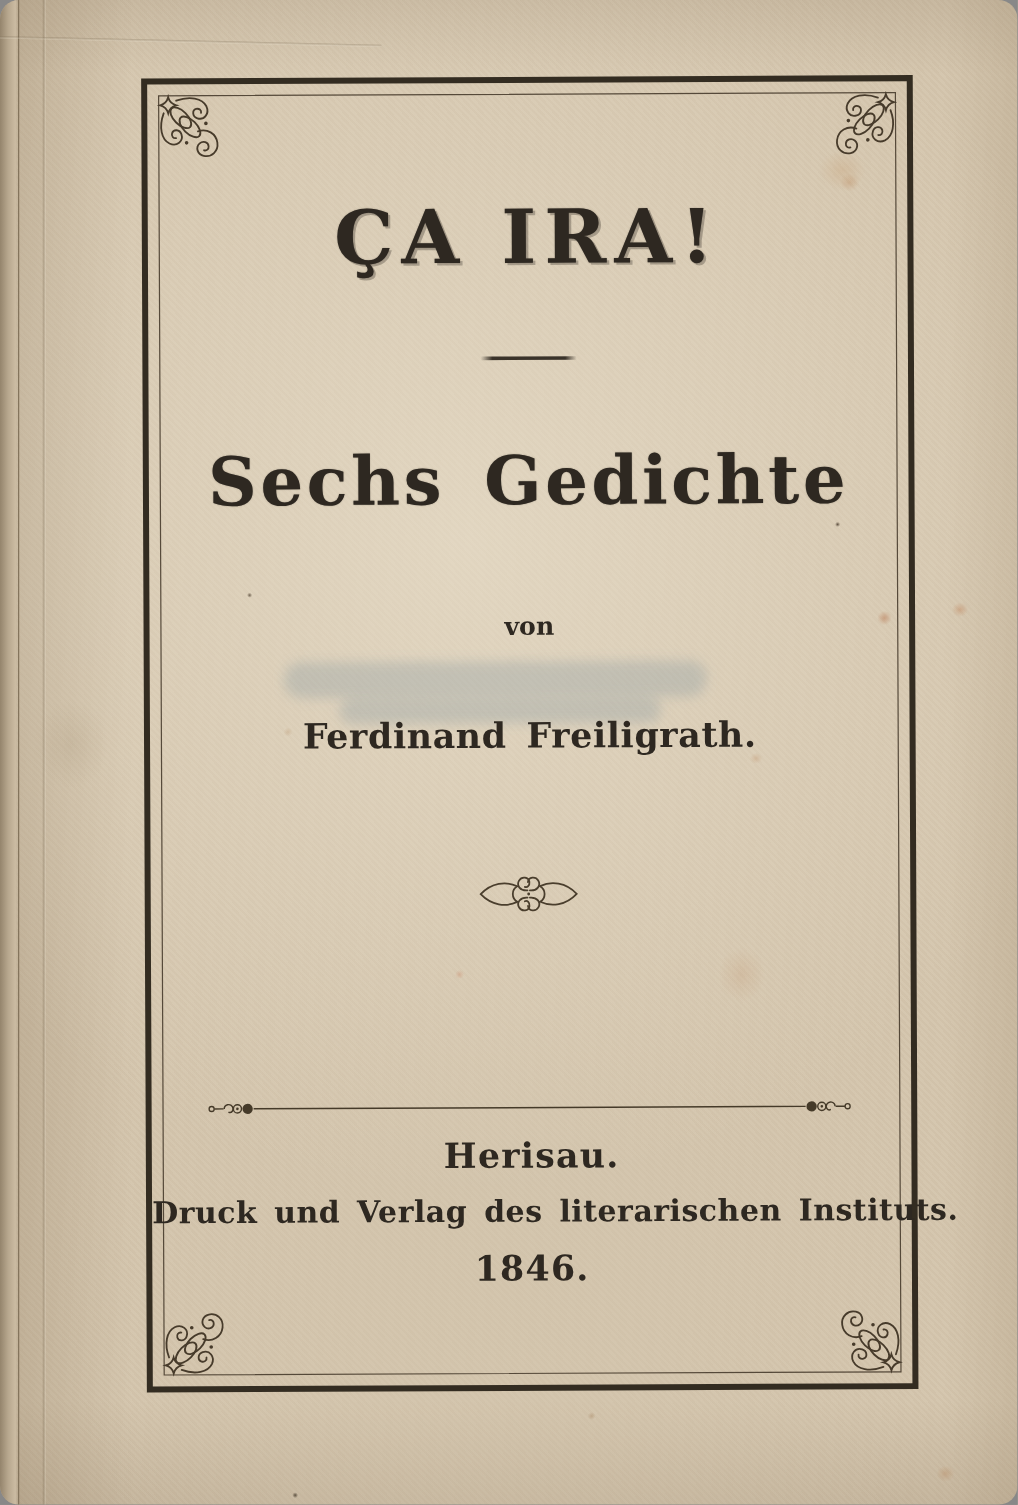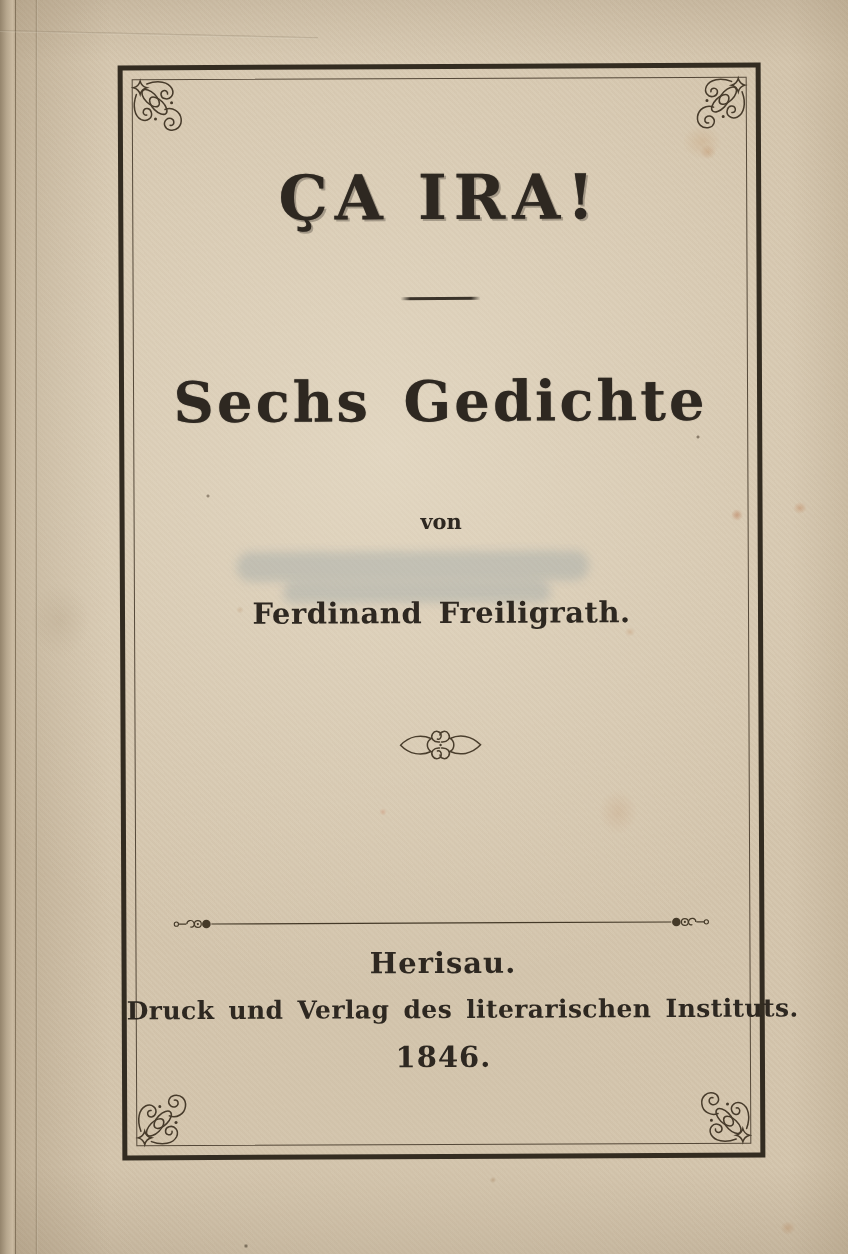--- a/index.html
+++ b/index.html
@@ -9,20 +9,21 @@
     overflow:hidden;
     font-family:"DejaVu Serif","Liberation Serif",serif;
     background-color:#d4c5ad;
     background-image:
       radial-gradient(90% 60% at 46% 36%, rgba(238,229,210,.55), rgba(238,229,210,0) 72%),
       radial-gradient(60% 40% at 50% 85%, rgba(210,196,172,.5), rgba(210,196,172,0) 75%),
       linear-gradient(to right, rgba(138,118,90,.30), rgba(138,118,90,0) 13%),
       linear-gradient(to left, rgba(150,130,100,.20), rgba(150,130,100,0) 7%),
       linear-gradient(to bottom, rgba(120,100,75,.14), rgba(120,100,75,0) 5%, rgba(120,100,75,0) 93%, rgba(120,100,75,.16)),
       repeating-linear-gradient(47deg, rgba(125,105,80,.035) 0 2px, rgba(255,252,240,.03) 2px 4px);
+    border-radius: 16px;
   }
   
   .left-edge{position:absolute;left:0;top:0;width:15px;height:100%;
     background:linear-gradient(to right,#94846c,#b7a78e 45%,#cbbba2 85%,rgba(203,187,162,0));
     border-right:1px solid rgba(110,95,70,.45);}
   .crease-v{position:absolute;left:35px;top:0;width:3px;height:100%;
     background:linear-gradient(to right,rgba(108,92,68,0),rgba(108,92,68,.28),rgba(248,242,226,.30));}
   .crease-h{position:absolute;left:0;top:30px;width:318px;height:2px;
     transform:rotate(1.3deg);transform-origin:left center;
     background:linear-gradient(to bottom,rgba(108,92,68,.30),rgba(248,242,226,.25));}

